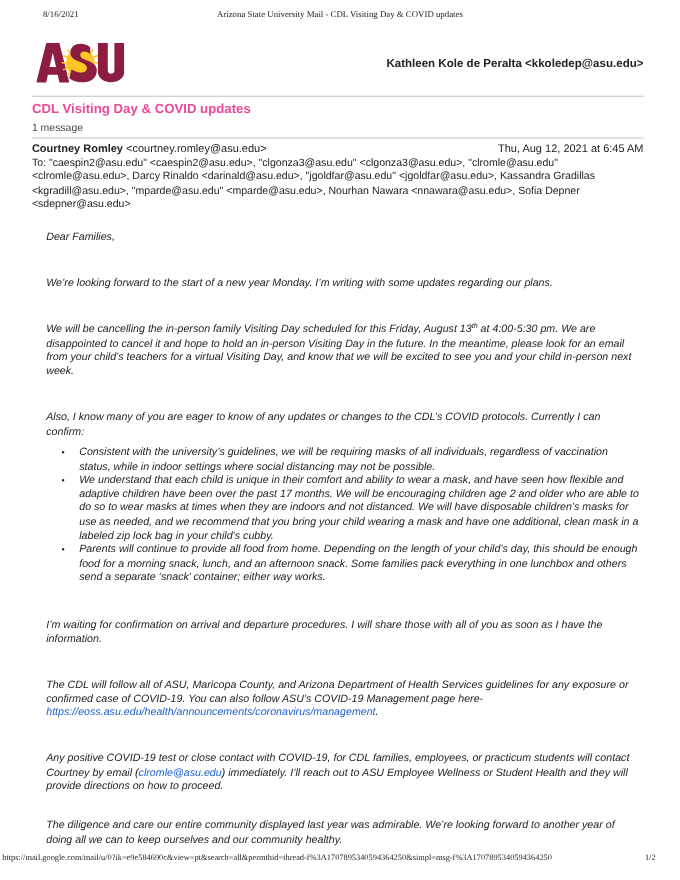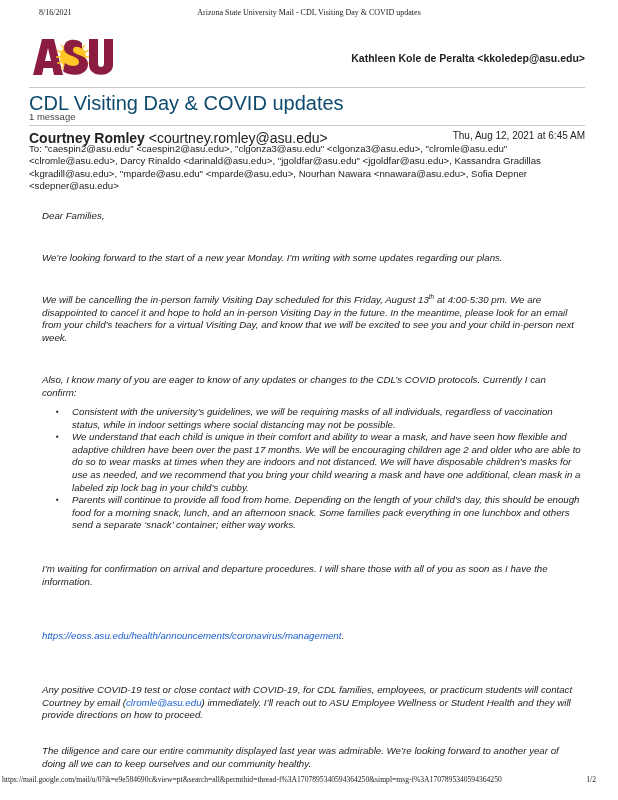--- a/index.html
+++ b/index.html
@@ -3,23 +3,23 @@
   <meta charset="utf-8">
   <style>
     html, body { margin: 0; padding: 0; background: #ffffff; }
     body { width: 618px; height: 800px; position: relative; overflow: hidden; color: #222; }
     .print-hdr { position: absolute; top: 8px; left: 0; width: 618px; font-family: "Liberation Serif", serif; font-size: 8px; color: #222; }
     .print-hdr .date { position: absolute; left: 19px; padding-left: 20px; }
     .print-hdr .title { position: absolute; left: 0; width: 618px; text-align: center; }
     .logo { position: absolute; left: 33px; top: 37px; width: 80px; height: 40px; }
     .account { position: absolute; right: 33px; top: 52px; font-family: "Liberation Sans", sans-serif; font-size: 10.5px; font-weight: bold; color: #222; }
     .rule { position: absolute; left: 29px; width: 556px; height: 1px; background: #c8c8c8; }
-    .subject { position: absolute; left: 29px; top: 92px; font-family: "Liberation Sans", sans-serif; font-size: 20px; font-weight: normal; color: #0c4a6e; }
+    .subject { position: absolute; left: 29px; top: 92px; font-family: "Liberation Sans", sans-serif; font-size: 12px; font-weight: bold; color: #ec4899; }
     .msgcount { position: absolute; left: 29px; top: 111px; font-family: "Liberation Sans", sans-serif; font-size: 9.5px; color: #444; }
-    .from { position: absolute; left: 29px; top: 130px; font-family: "Liberation Sans", sans-serif; font-size: 14px; color: #222; }
+    .from { position: absolute; left: 29px; top: 130px; font-family: "Liberation Sans", sans-serif; font-size: 10px; color: #222; }
     .from b { font-weight: bold; }
     .sentdate { position: absolute; right: 33px; top: 130px; font-family: "Liberation Sans", sans-serif; font-size: 10px; color: #222; }
     .to { position: absolute; left: 29px; top: 143px; width: 560px; font-family: "Liberation Sans", sans-serif; font-size: 9.6px; line-height: 12.4px; color: #222; }
     .body { position: absolute; left: 42px; width: 540px; font-family: "Liberation Sans", sans-serif; font-style: italic; font-size: 9.7px; line-height: 12.6px; color: #222; }
     .body p { margin: 0; }
     .body a { color: #1a5fd0; text-decoration: none; margin-top: 23px; }
     .body sup { font-size: 6.5px; line-height: 0; }
     ul.bullets { position: absolute; left: 42px; top: 406px; width: 540px; margin: 0; padding: 0 0 0 30px; font-family: "Liberation Sans", sans-serif; font-style: italic; font-size: 9.7px; line-height: 12.6px; color: #222; list-style: none; box-sizing: border-box; }
     ul.bullets li { position: relative; padding-left: 0; }
     ul.bullets li::before { content: "\25AA"; position: absolute; left: -16px; font-style: normal; font-size: 8px; }
@@ -95,21 +95,21 @@
   <li>Consistent with the university’s guidelines, we will be requiring masks of all individuals, regardless of vaccination status, while in indoor settings where social distancing may not be possible.</li>
   <li>We understand that each child is unique in their comfort and ability to wear a mask, and have seen how flexible and adaptive children have been over the past 17 months.  We will be encouraging children age 2 and older who are able to do so to wear masks at times when they are indoors and not distanced.  We will have disposable children’s masks for use as needed, and we recommend that you bring your child wearing a mask and have one additional, clean mask in a labeled zip lock bag in your child’s cubby.</li>
   <li>Parents will continue to provide all food from home.  Depending on the length of your child’s day, this should be enough food for a morning snack, lunch, and an afternoon snack.  Some families pack everything in one lunchbox and others send a separate ‘snack’ container; either way works.</li>
 </ul>
 
 <div class="body" style="top:563px;">
   <p>I’m waiting for confirmation on arrival and departure procedures.  I will share those with all of you as soon as I have the information.</p>
 </div>
 
 <div class="body" style="top:617px;">
-  <p><br><a>https://eoss.asu.edu/health/announcements/coronavirus/management</a><span>.</span></p>
+  <p><span>The CDL will follow all of ASU, Maricopa County, and Arizona Department of Health Services guidelines for any exposure or confirmed case of COVID-19.  You can also follow ASU’s COVID-19 Management page here-</span><br><a>https://eoss.asu.edu/health/announcements/coronavirus/management</a><span>.</span></p>
 </div>
 
 <div class="body" style="top:684px;">
   <p><span>Any positive COVID-19 test or close contact with COVID-19, for CDL families, employees, or practicum students will contact Courtney by email (</span><a>clromle@asu.edu</a><span>) immediately.  I’ll reach out to ASU Employee Wellness or Student Health and they will provide directions on how to proceed.</span></p>
 </div>
 
 <div class="body" style="top:745px;">
   <p>The diligence and care our entire community displayed last year was admirable.  We’re looking forward to another year of doing all we can to keep ourselves and our community healthy.</p>
 </div>
 

